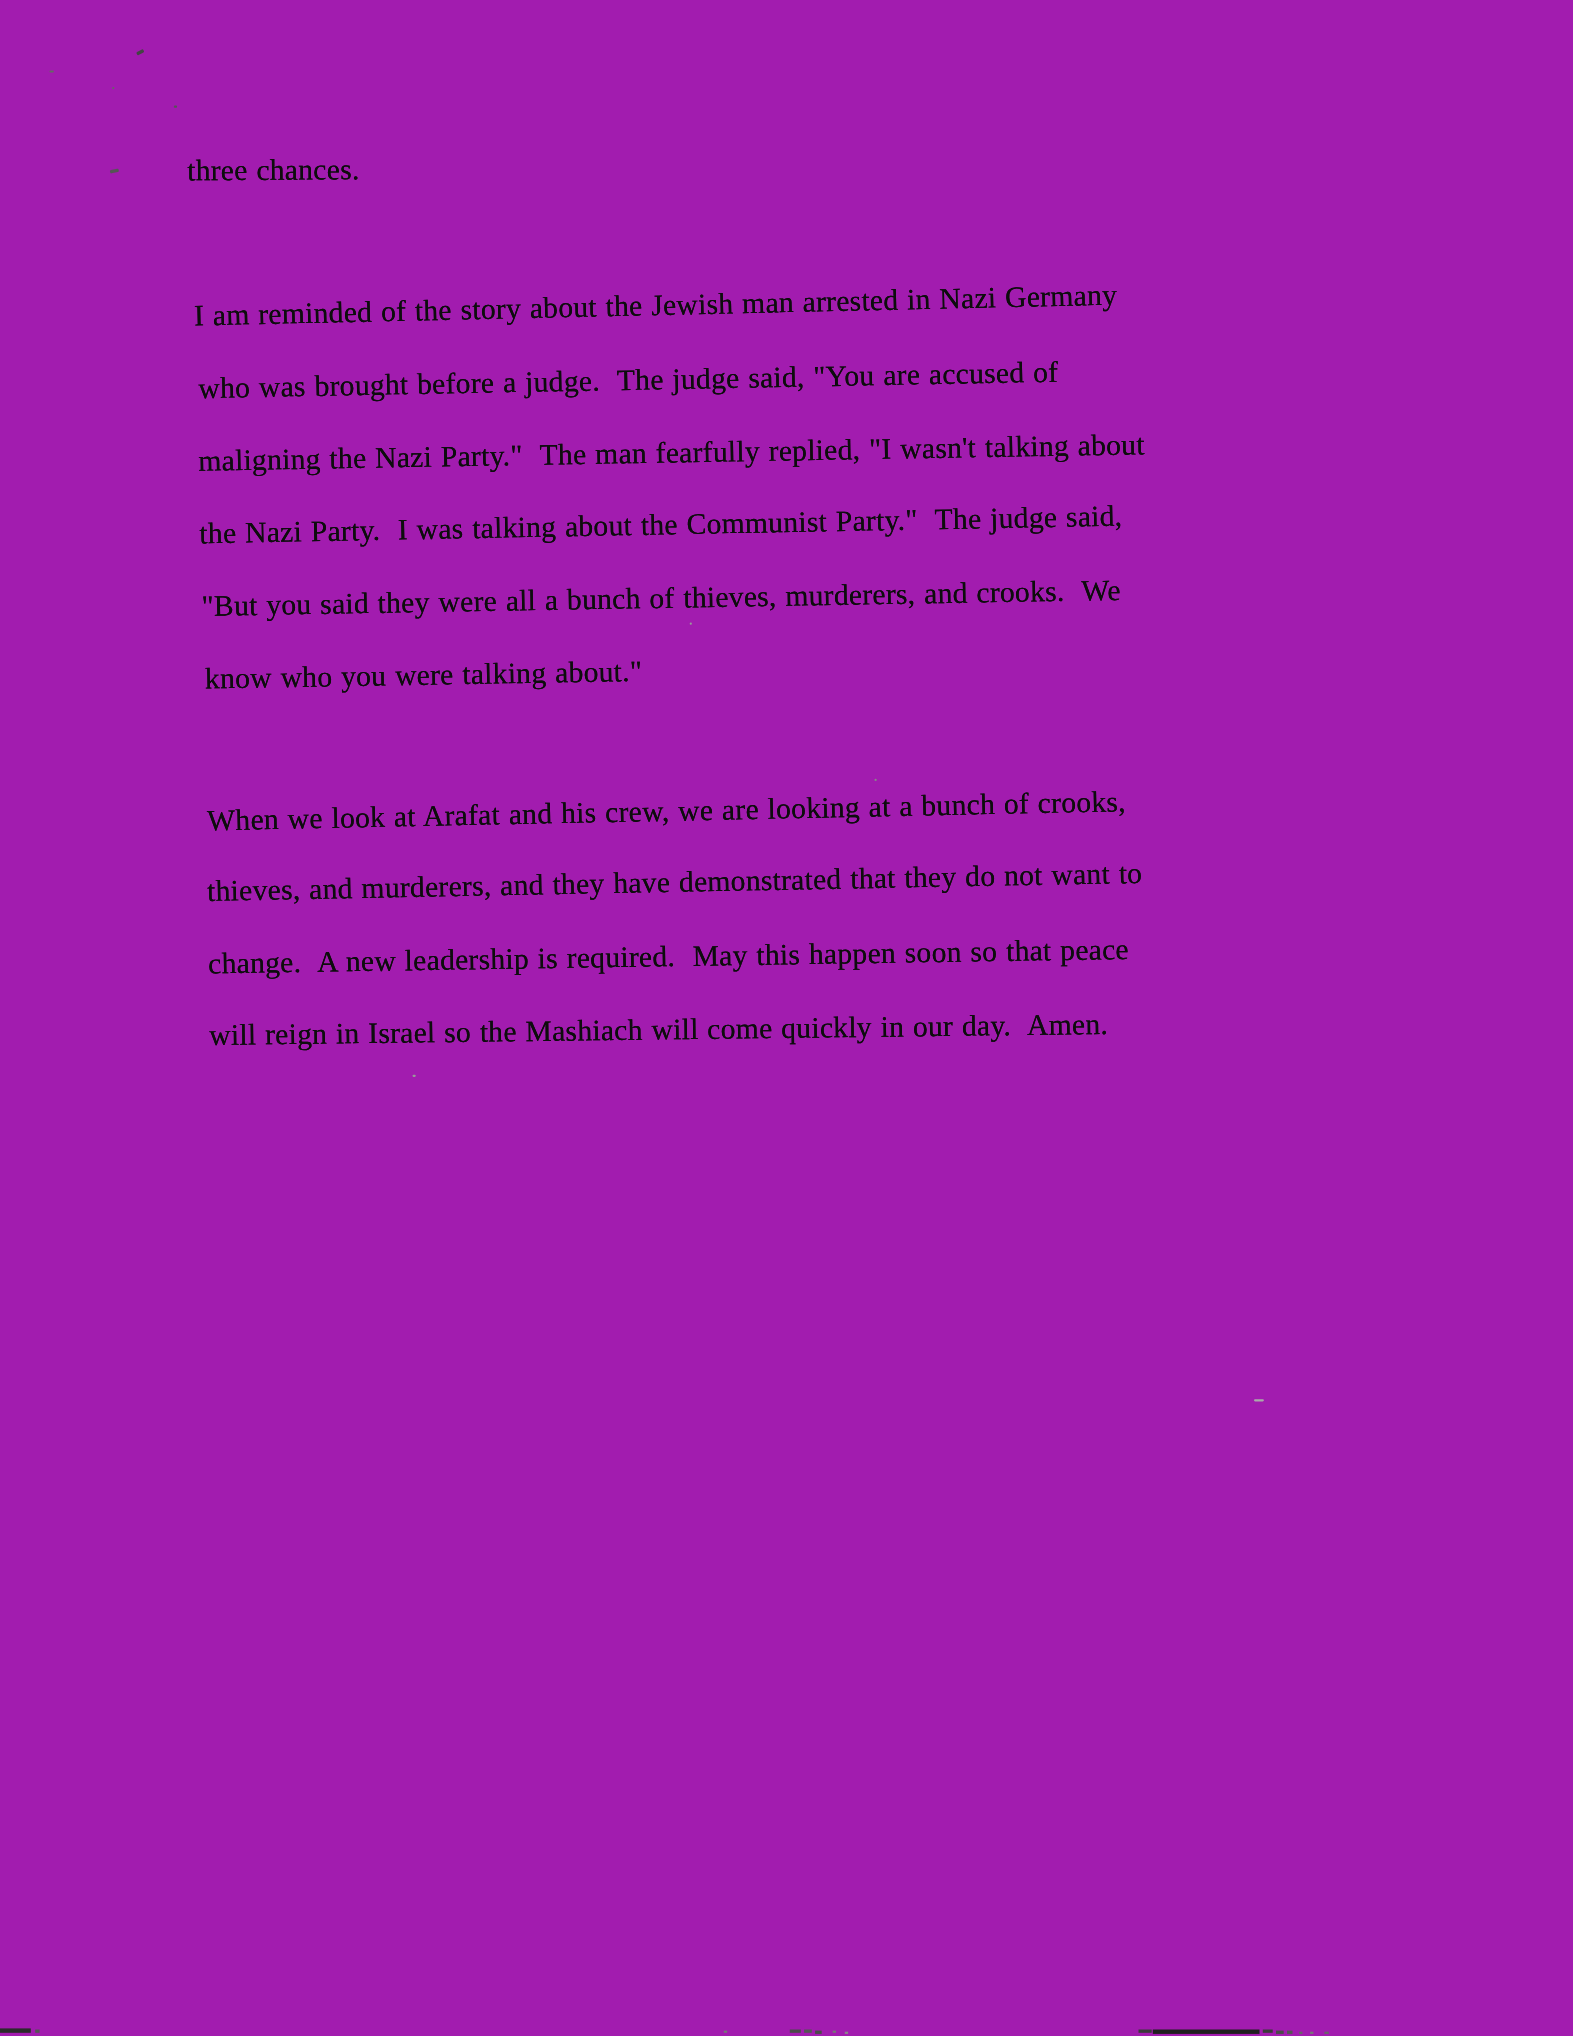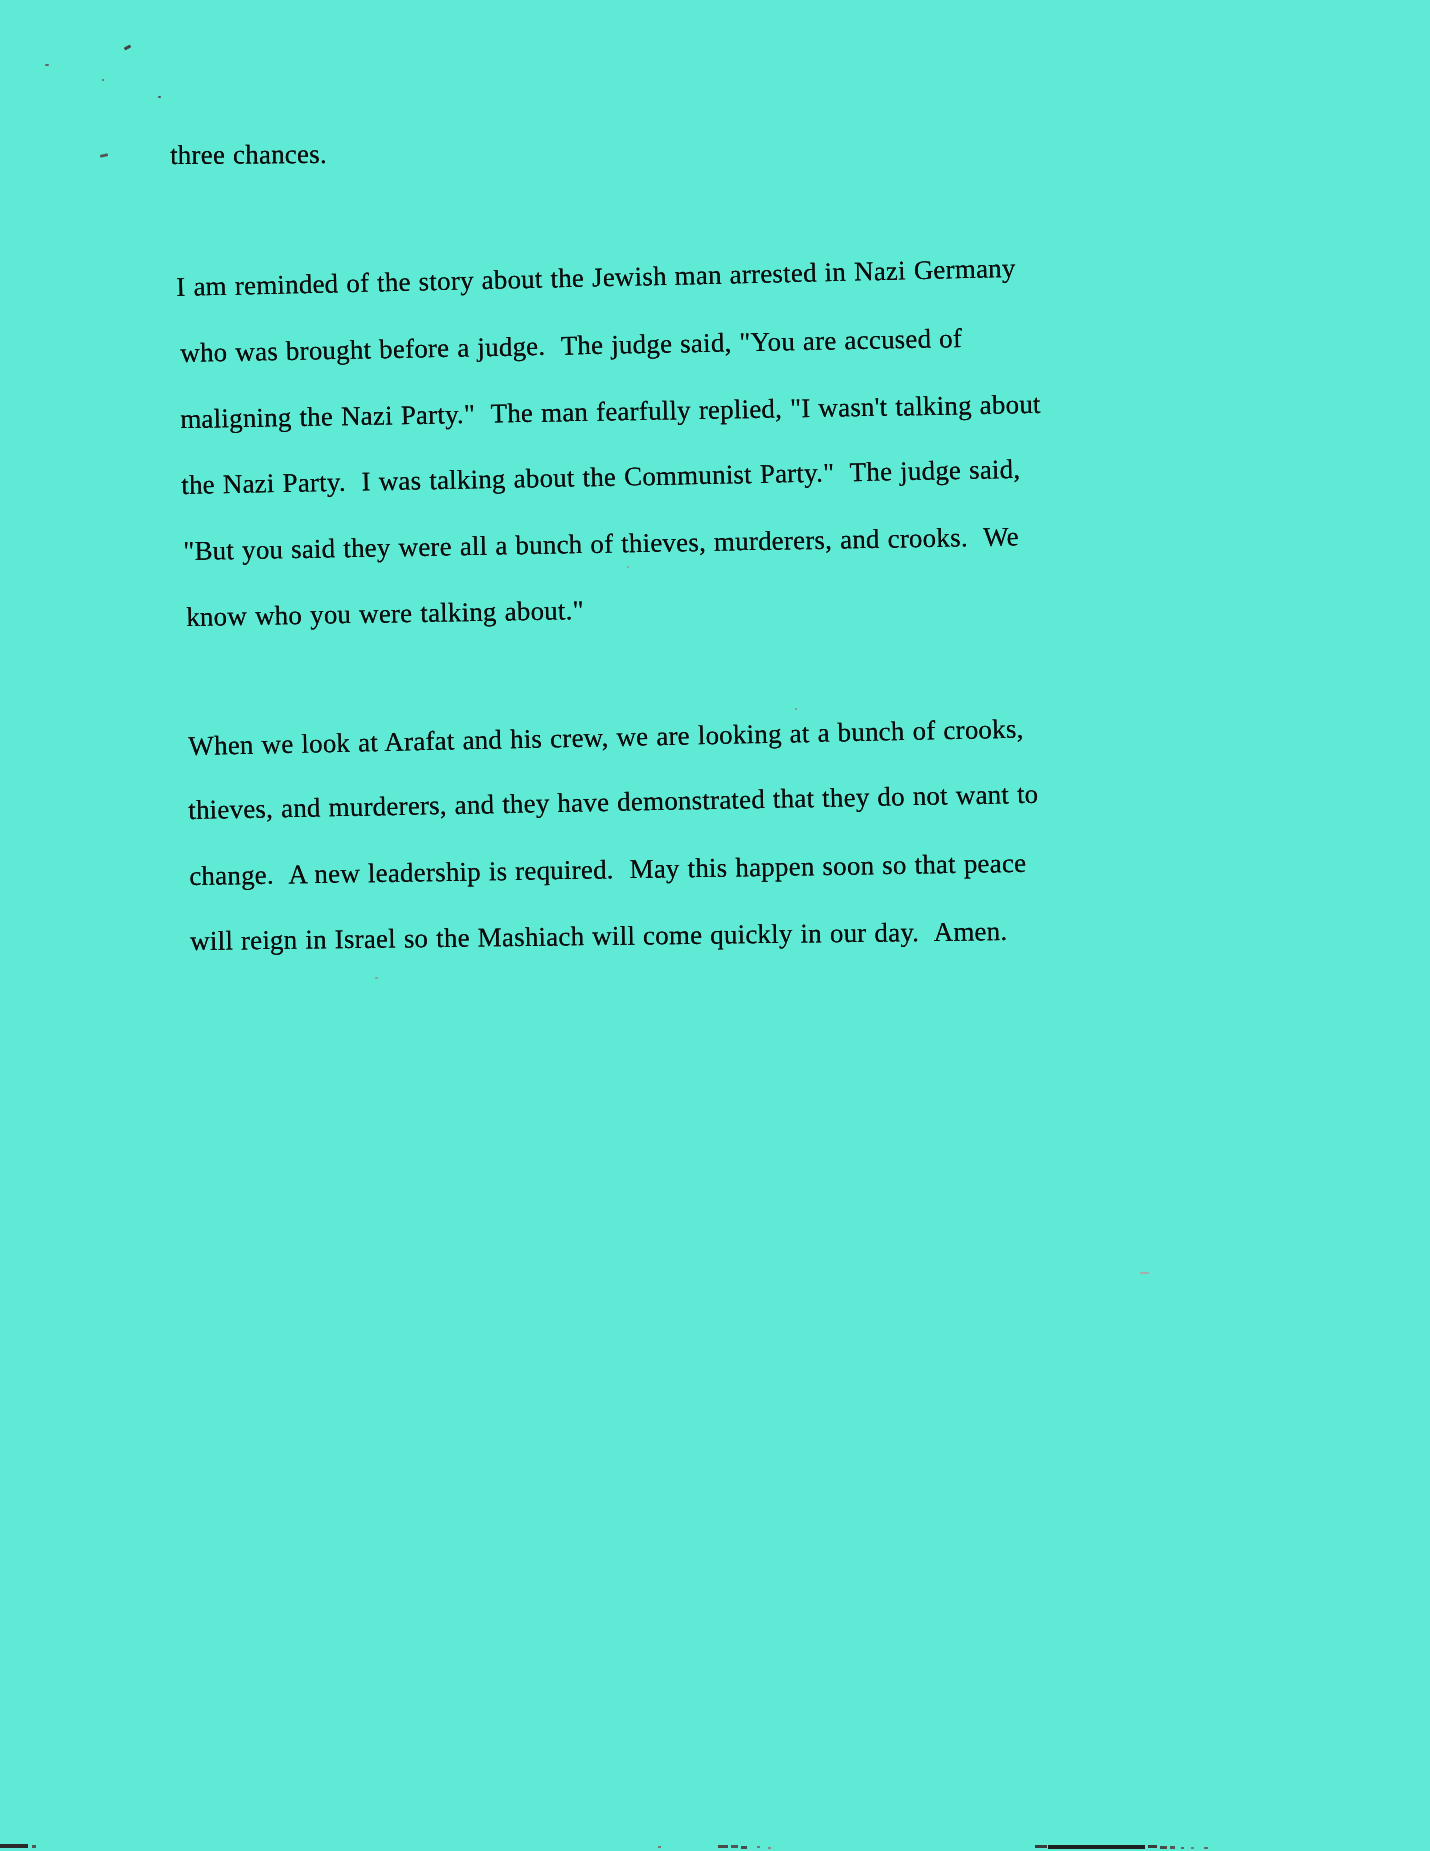--- a/index.html
+++ b/index.html
@@ -4,21 +4,21 @@
 <style>
   html, body {
     margin: 0;
     padding: 0;
     background: #ffffff;
   }
   .page {
     position: relative;
     width: 1430px;
     height: 1851px;
-    background: #5eead4;
+    background: #a21caf;
     overflow: hidden;
     font-family: "Liberation Serif", "DejaVu Serif", serif;
   }
   .line {
     position: absolute;
     font-size: 27px;
     color: #0d0d0d;
     white-space: pre;
     letter-spacing: 0.2px;
     word-spacing: 1px;

